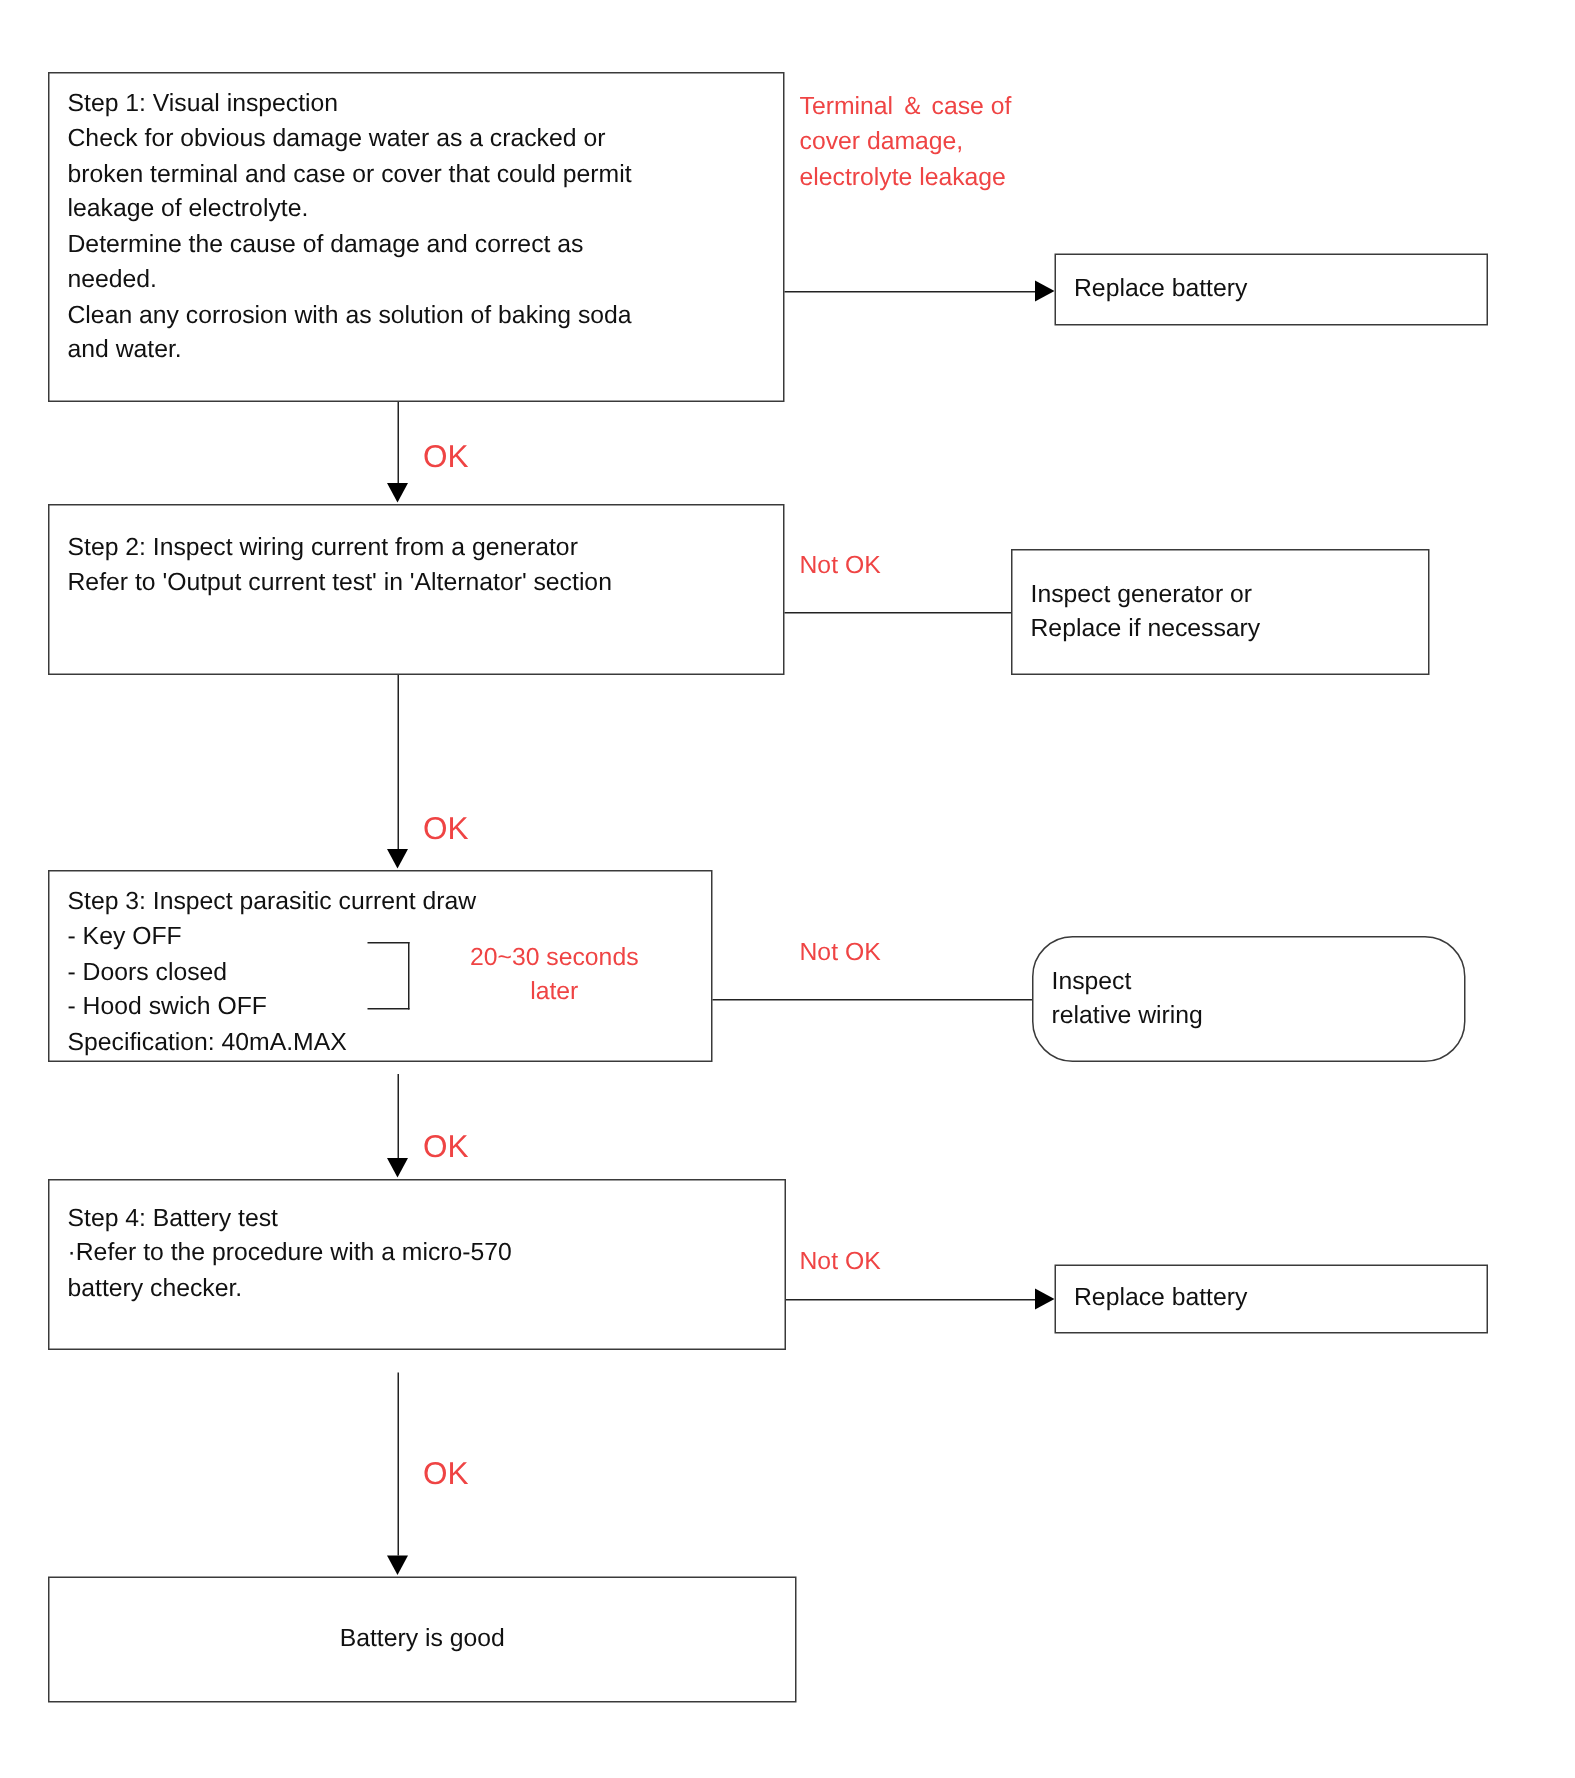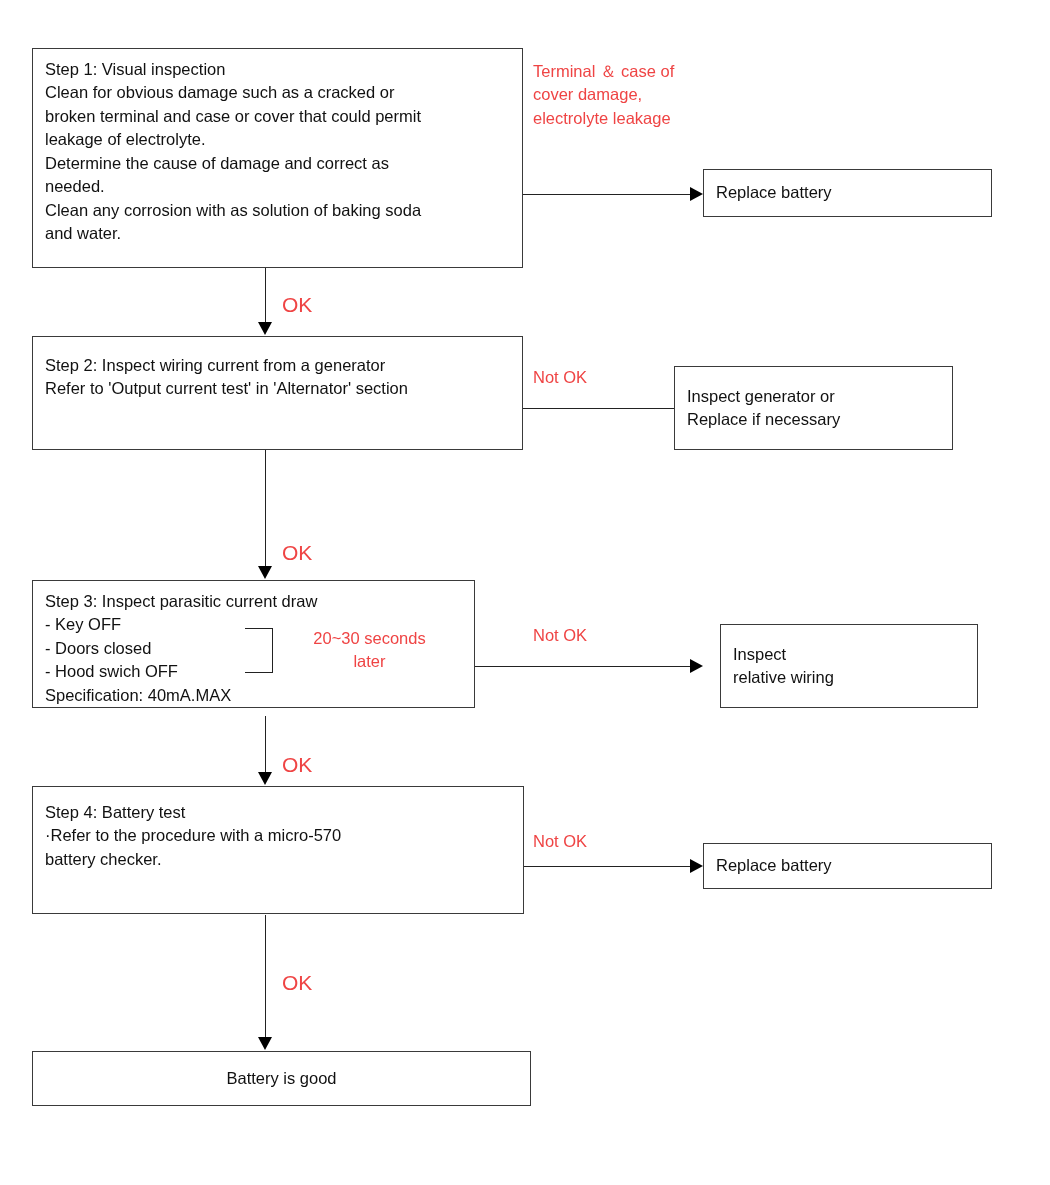--- a/index.html
+++ b/index.html
@@ -93,21 +93,21 @@
     border-left: none;
     background: transparent;
   }
 </style>
 </head>
 <body>
 
 <div id="page">
 
   <div class="box pad" style="left:32px; top:48px; width:491px; height:220px;">Step 1: Visual inspection
-Clean for obvious damage such as a cracked or
+Check for obvious damage water as a cracked or
 broken terminal and case or cover that could permit
 leakage of electrolyte.
 Determine the cause of damage and correct as
 needed.
 Clean any corrosion with as solution of baking soda
 and water.</div>
 
   <div class="label" style="left:533px; top:60px; width:210px;">Terminal ＆ case of
 cover damage,
 electrolyte leakage</div>
@@ -144,37 +144,37 @@
 
   <div class="bracket" style="left:245px; top:628px; width:28px; height:45px;"></div>
   <div class="label center" style="left:292px; top:627px; width:155px;">20~30 seconds
 later</div>
 
   <div class="label" style="left:533px; top:624px;">Not OK</div>
 
   <div class="hline" style="left:475px; top:666px; width:215px;"></div>
   <div class="arrow-right" style="left:690px; top:659px;"></div>
 
-  <div class="box vcenter" style="left:720px; top:624px; width:258px; height:84px;">Inspect
+  <div class="box vcenter" style="left:688px; top:624px; width:289px; height:84px;border-radius:27px;">Inspect
 relative wiring</div>
 
   <div class="vline" style="left:265px; top:716px; height:56px;"></div>
   <div class="arrow-down" style="left:258px; top:772px;"></div>
   <div class="label ok" style="left:282px; top:750px;">OK</div>
 
-  <div class="box pad" style="left:32px; top:786px; width:492px; height:128px; padding-top:14px;">Step 4: Battery test
+  <div class="box pad" style="left:32px; top:786px; width:492px; height:114px; padding-top:14px;">Step 4: Battery test
 ·Refer to the procedure with a micro-570
  battery checker.</div>
 
   <div class="label" style="left:533px; top:830px;">Not OK</div>
 
   <div class="hline" style="left:524px; top:866px; width:166px;"></div>
   <div class="arrow-right" style="left:690px; top:859px;"></div>
 
   <div class="box vcenter" style="left:703px; top:843px; width:289px; height:46px;">Replace battery</div>
 
   <div class="vline" style="left:265px; top:915px; height:122px;"></div>
   <div class="arrow-down" style="left:258px; top:1037px;"></div>
   <div class="label ok" style="left:282px; top:968px;">OK</div>
 
-  <div class="box center-all" style="left:32px; top:1051px; width:499px; height:55px;">Battery is good</div>
+  <div class="box center-all" style="left:32px; top:1051px; width:499px; height:84px;">Battery is good</div>
 
 </div>
 
 </body></html>

